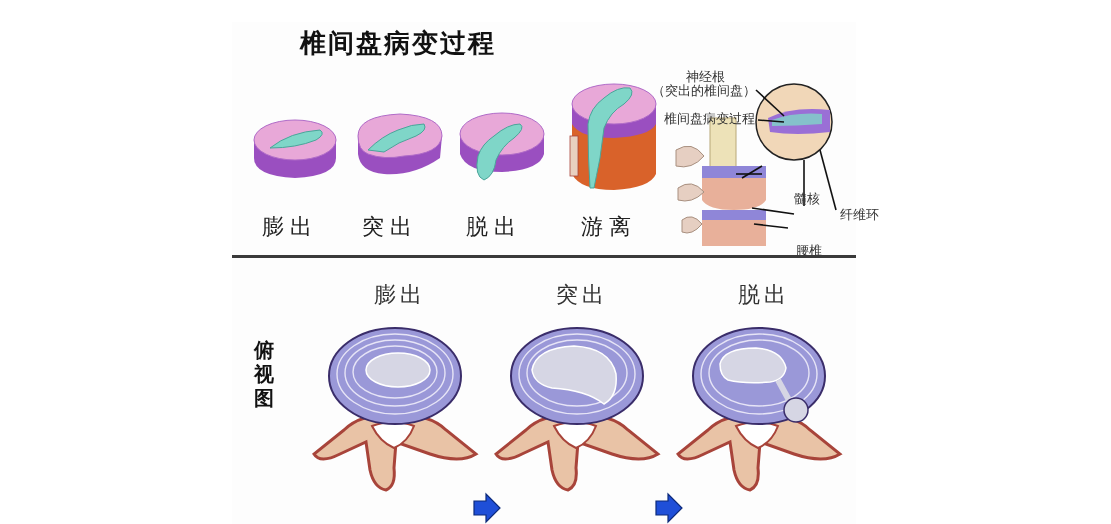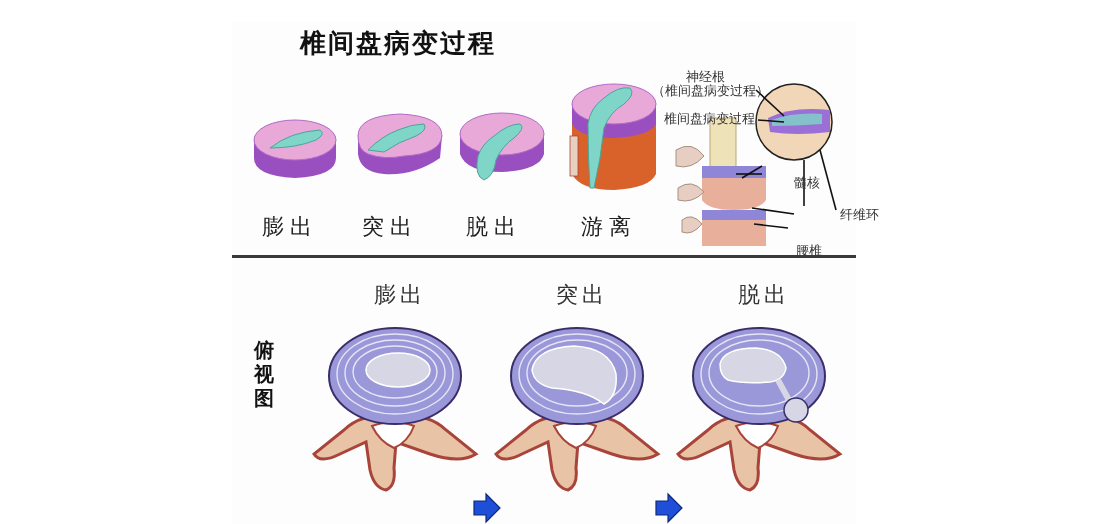--- a/index.html
+++ b/index.html
@@ -76,23 +76,23 @@
   <line x1="86" y1="50" x2="112" y2="52" stroke="#111" stroke-width="1.6"></line>
   <line x1="90" y1="96" x2="70" y2="108" stroke="#111" stroke-width="1.6"></line>
   <line x1="90" y1="104" x2="64" y2="104" stroke="#111" stroke-width="1.6"></line>
   <line x1="132" y1="90" x2="132" y2="136" stroke="#111" stroke-width="1.6"></line>
   <line x1="122" y1="144" x2="80" y2="138" stroke="#111" stroke-width="1.6"></line>
   <line x1="116" y1="158" x2="82" y2="154" stroke="#111" stroke-width="1.6"></line>
   <line x1="148" y1="80" x2="164" y2="140" stroke="#111" stroke-width="1.6"></line>
 </svg>
 
 <div class="abs anno" style="left:686px;top:70px">神经根</div>
-<div class="abs anno" style="left:652px;top:84px">（椎间盘病变过程）</div>
+<div class="abs anno" style="left:652px;top:84px">（突出的椎间盘）</div>
 <div class="abs anno" style="left:664px;top:112px">椎间盘病变过程</div>
-<div class="abs anno" style="left:794px;top:176px">髓核</div>
+<div class="abs anno" style="left:794px;top:192px">髓核</div>
 <div class="abs anno" style="left:840px;top:208px">纤维环</div>
 <div class="abs anno" style="left:796px;top:244px">腰椎</div>
 
 <div class="abs divider"></div>
 
 <div class="abs side-label">
   <div>俯</div>
   <div>视</div>
   <div>图</div>
 </div>

